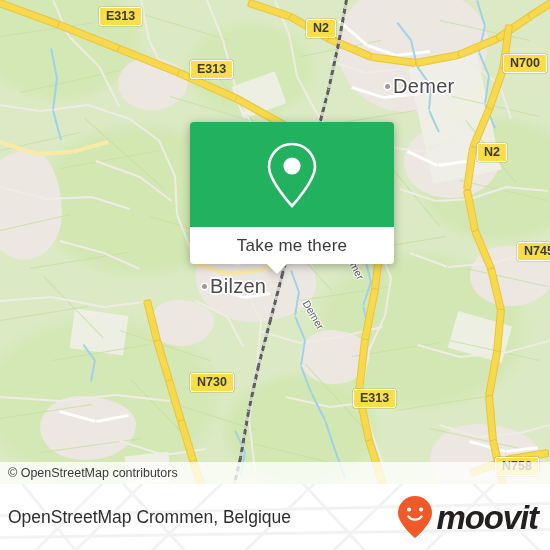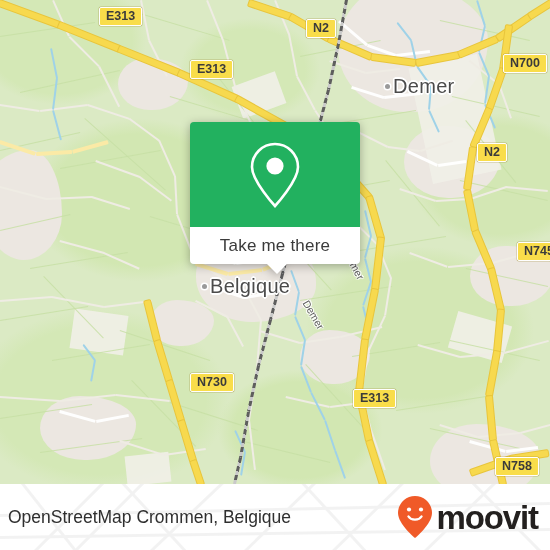--- a/index.html
+++ b/index.html
@@ -69,21 +69,21 @@
       box-shadow:0 0 0 1.5px #fff;}
   .river-label{position:absolute;color:#5b5b5b;font-size:10.5px;white-space:nowrap;
       text-shadow:-1.2px 0 #fff,1.2px 0 #fff,0 -1.2px #fff,0 1.2px #fff;}
   
   .shield{position:absolute;background:#f9dd4a;border:1.6px solid #ffffff;
       border-radius:2px;color:#3b3b3b;font-size:12.5px;font-weight:bold;
       padding:1px 6px 2px 6px;line-height:14px;white-space:nowrap;
       box-shadow:0 0 0 .5px rgba(150,130,40,.45);}
 
   
-  .callout{position:absolute;left:190px;top:122px;width:170px;
+  .callout{position:absolute;left:190px;top:122px;width:204px;
       filter:drop-shadow(0 2px 5px rgba(0,0,0,.30));}
   .callout-top{height:105px;border-radius:4px 4px 0 0;
       display:flex;align-items:center;justify-content:center;}
   .callout-btn{height:37px;background:#ffffff;border-radius:0 0 4px 4px;
       display:flex;align-items:center;justify-content:center;
       color:#3b3b3b;font-size:17px;letter-spacing:.2px;}
   .callout-tail{position:absolute;left:76px;top:141px;width:0;height:0;
       border-left:11px solid transparent;border-right:11px solid transparent;
       border-top:11px solid #ffffff;}
 
@@ -93,21 +93,21 @@
   .attrib span{font-size:12.5px;color:#3a3a3a;padding-left:8px;}
 
   
   .footer{position:absolute;left:0;top:484px;width:550px;height:66px;
       background:#ffffff;overflow:hidden;}
   .footer-wm{position:absolute;inset:0;opacity:.055;}
   .footer-wm i{position:absolute;background:#2a2a2a;height:3px;transform-origin:0 0;display:block;}
   .footer-title{position:absolute;left:8px;top:50%;transform:translateY(-50%);
       font-size:17.5px;color:#2f2f2f;white-space:nowrap;}
   .brand{position:absolute;right:12px;top:50%;transform:translateY(-50%);
-      display:flex;align-items:center;gap:3px;}
+      display:flex;align-items:center;gap:3px;font-style:italic;}
   .brand-name{font-size:33px;font-weight:bold;color:#23201f;letter-spacing:-1.1px;line-height:33px;}
 </style>
 </head>
 <body>
 
 <div class="screen">
 
   <div class="map">
     <div class="map-base"></div>
 
@@ -353,21 +353,21 @@
         <div class="rail" style="left: 272px; top: 320px; width: 47.5395px; transform: rotate(104.621deg);"></div>
         <div class="rail" style="left: 260px; top: 366px; width: 47.0744px; transform: rotate(102.265deg);"></div>
         <div class="rail" style="left: 250px; top: 412px; width: 46.6905px; transform: rotate(99.8658deg);"></div>
         <div class="rail" style="left: 242px; top: 458px; width: 26.6833px; transform: rotate(102.995deg);"></div>
       </div>
 
     <div id="places">
         <div class="place-dot" style="left: 385px; top: 84px;"></div>
         <div class="place place-town" style="left: 393px; top: 75px;">Demer</div>
         <div class="place-dot" style="left: 202px; top: 284px;"></div>
-        <div class="place place-town" style="left: 210px; top: 275px;">Belgique</div>
+        <div class="place place-town" style="left: 210px; top: 275px;">Bilzen</div>
       </div>
 
     <div id="riverlabels">
         <div class="river-label" style="left: 352px; top: 248px; transform: rotate(62deg); transform-origin: 0px 0px;">Demer</div>
         <div class="river-label" style="left: 311px; top: 298px; transform: rotate(60deg); transform-origin: 0px 0px;">Demer</div>
       </div>
 
     <div id="shields">
         <div class="shield" style="left: 99px; top: 7px;">E313</div>
         <div class="shield" style="left: 190px; top: 60px;">E313</div>
@@ -386,20 +386,23 @@
           <path d="M27 4 C14.3 4 4 14.3 4 27 C4 41 27 66 27 66 C27 66 50 41 50 27 C50 14.3 39.7 4 27 4 Z" fill="none" stroke="#ffffff" stroke-width="2.6"></path>
           <circle cx="27" cy="26" r="8.6" fill="#ffffff"></circle>
         </svg>
       </div>
       <div class="callout-btn">
         <span>Take me there</span>
       </div>
       <div class="callout-tail"></div>
     </div>
 
+    <div class="attrib">
+      <span>© OpenStreetMap contributors</span>
+    </div>
   </div>
 
   <div class="footer">
     <div class="footer-wm" id="footerwm">
         <i style="left: 30px; top: 70px; width: 113.137px; transform: rotate(-45deg);"></i>
         <i style="left: 70px; top: 70px; width: 127.279px; transform: rotate(-45deg);"></i>
         <i style="left: 150px; top: 66px; width: 110.345px; transform: rotate(-43.5312deg);"></i>
         <i style="left: 240px; top: 70px; width: 111.732px; transform: rotate(-44.2748deg);"></i>
         <i style="left: 330px; top: 68px; width: 111.732px; transform: rotate(-44.2748deg);"></i>
         <i style="left: 420px; top: 70px; width: 111.732px; transform: rotate(-44.2748deg);"></i>

